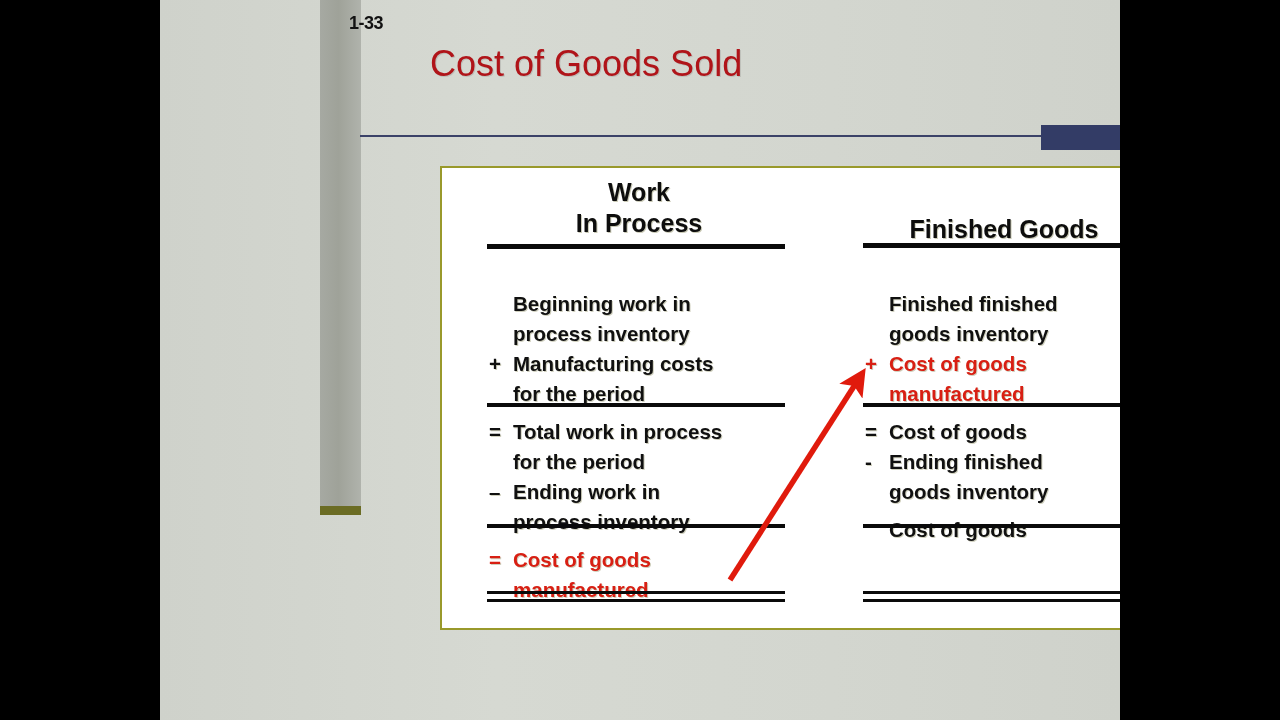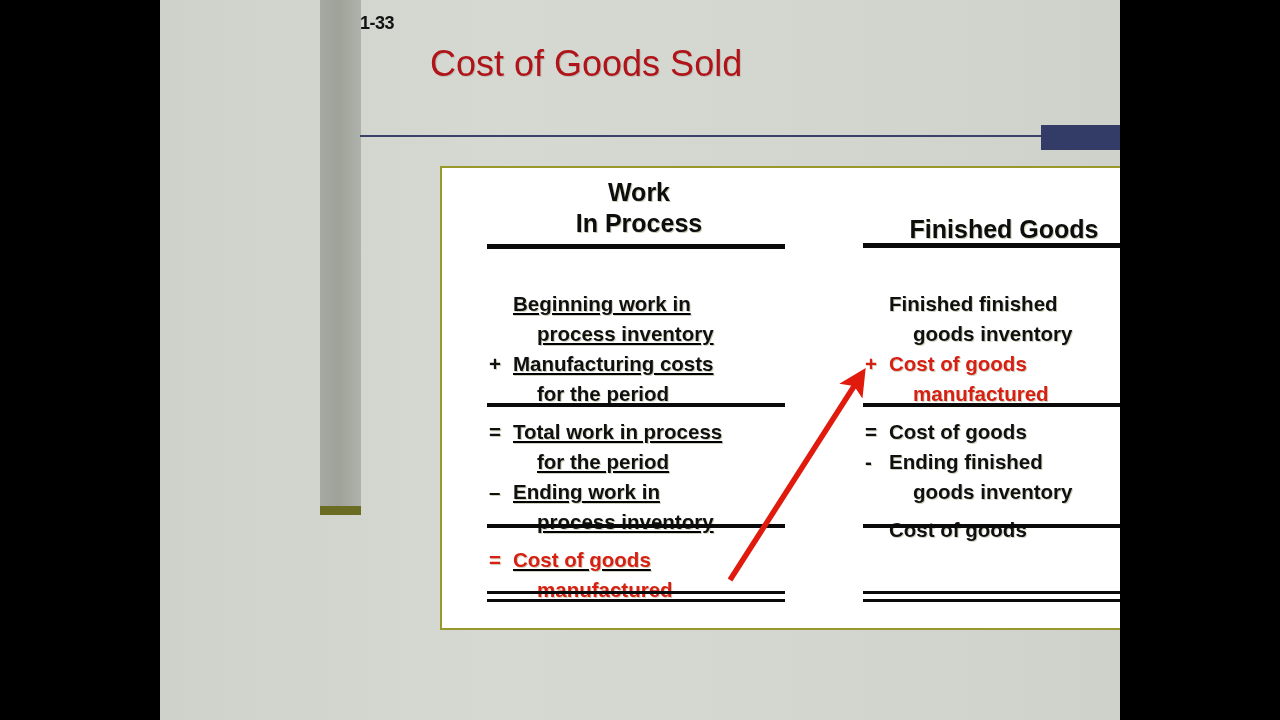--- a/index.html
+++ b/index.html
@@ -56,21 +56,21 @@
     left: 160px;
     top: 506px;
     width: 41px;
     height: 9px;
     background: #6b6c24;
   }
 
   
   #slide-number {
     position: absolute;
-    left: 200px;
+    left: 189px;
     top: 13px;
     font-size: 18px;
     font-weight: bold;
     color: #111;
     letter-spacing: -0.5px;
     z-index: 5;
   }
 
   
   #slide-title {
@@ -140,40 +140,40 @@
   .rule-thick { height: 5px; }
   .rule-med   { height: 4px; }
   .rule-thin  { height: 3px; }
 
   
   .items {
     position: absolute;
     left: 0;
     width: 100%;
   }
-  #items-wip { top: 121px; text-decoration: underline; }
+  #items-wip { top: 121px; }
   #items-fg  { top: 121px; }
 
   .item {
     position: relative;
     font-size: 20.5px;
     font-weight: bold;
     color: #101010;
     line-height: 1.465;
     text-shadow: 1px 1px 0 rgba(150,150,110,0.45);
   }
   .item .op {
     position: absolute;
     left: 0;
     top: 0;
     width: 18px;
     text-align: left;
   }
   .item .l1 { margin-left: 24px; }
-  .item .l2 { margin-left: 48px; }
+  .item .l2 { margin-left: 24px; }
   .item.red { color: #d81f13; }
 
   .spacer-sm { height: 8px; }
 
   
   #flow-arrow {
     position: absolute;
     left: 280px;
     top: 166px;
     width: 758px;

